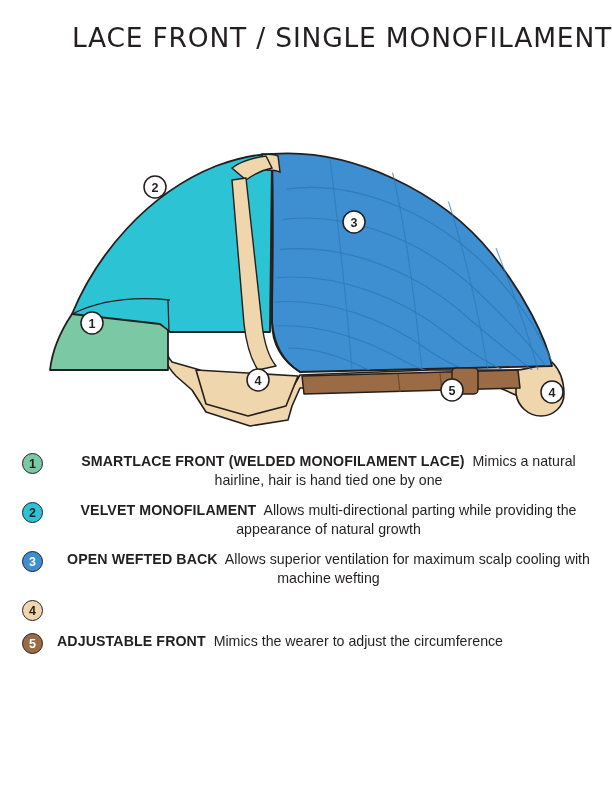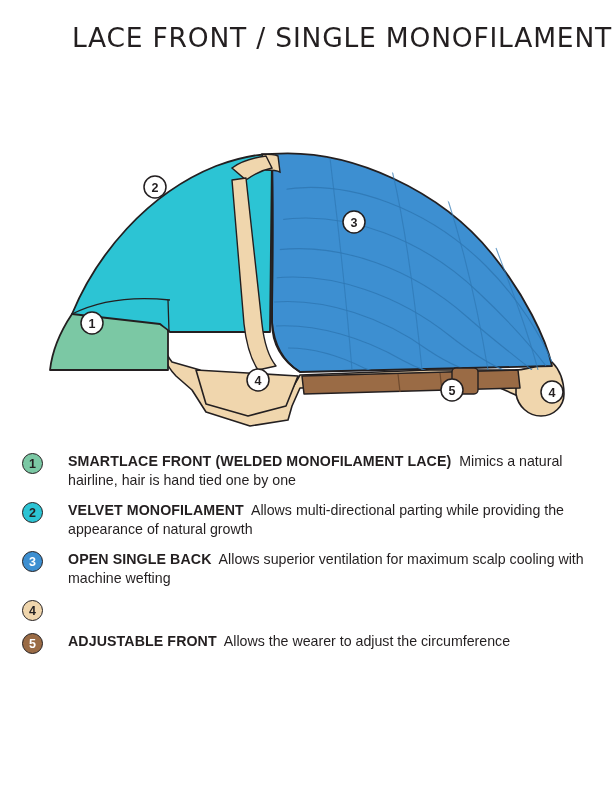--- a/index.html
+++ b/index.html
@@ -63,25 +63,26 @@
     color: #231f20;
     font-size: 12.5px;
     font-weight: bold;
     display: flex;
     align-items: center;
     justify-content: center;
     margin-top: 1px;
     box-sizing: border-box;
   }
   .legend-text {
-    margin-left: 25px;
+    margin-left: 14px;
     font-size: 14.2px;
     line-height: 19px;
     color: #231f20;
     max-width: 546px;
+    text-align: center;
   }
   .legend-text b {
     font-weight: bold;
     letter-spacing: 0.1px;
   }
   .legend-desc {
     font-weight: normal;
   }
 </style>
 </head>
@@ -201,28 +202,28 @@
   <div class="legend-row">
     <div class="badge" style="background:#2cc4d4;">2</div>
     <div class="legend-text">
       <b>VELVET MONOFILAMENT</b><span class="legend-desc">&nbsp; </span><span class="legend-desc">Allows multi-directional parting while providing the appearance of natural growth</span>
     </div>
   </div>
 
   <div class="legend-row">
     <div class="badge" style="background:#3d8fd1;color:#ffffff;">3</div>
     <div class="legend-text">
-      <b>OPEN SINGLE BACK</b><span class="legend-desc">&nbsp; </span><span class="legend-desc">Allows superior ventilation for maximum scalp cooling  with machine wefting</span>
+      <b>OPEN WEFTED BACK</b><span class="legend-desc">&nbsp; </span><span class="legend-desc">Allows superior ventilation for maximum scalp cooling  with machine wefting</span>
     </div>
   </div>
 
   <div class="legend-row">
     <div class="badge" style="background:#f0d6ad;">4</div>
   </div>
 
   <div class="legend-row">
     <div class="badge" style="background:#9a6b45;color:#ffffff;">5</div>
     <div class="legend-text">
-      <b>ADJUSTABLE FRONT</b><span class="legend-desc">&nbsp; </span><span class="legend-desc">Allows the wearer to adjust the circumference</span>
+      <b>ADJUSTABLE FRONT</b><span class="legend-desc">&nbsp; </span><span class="legend-desc">Mimics the wearer to adjust the circumference</span>
     </div>
   </div>
 
 </div>
 
 </body></html>

